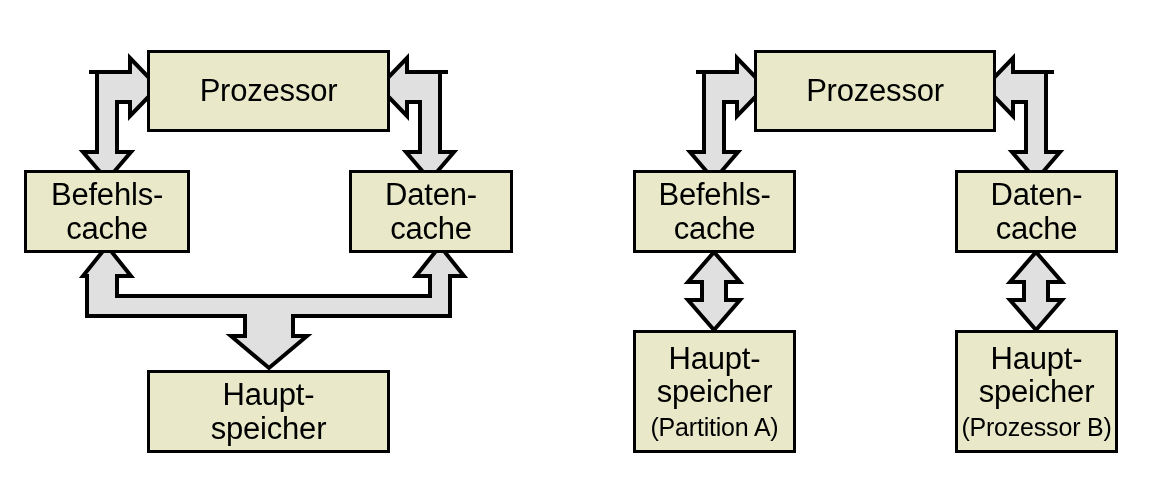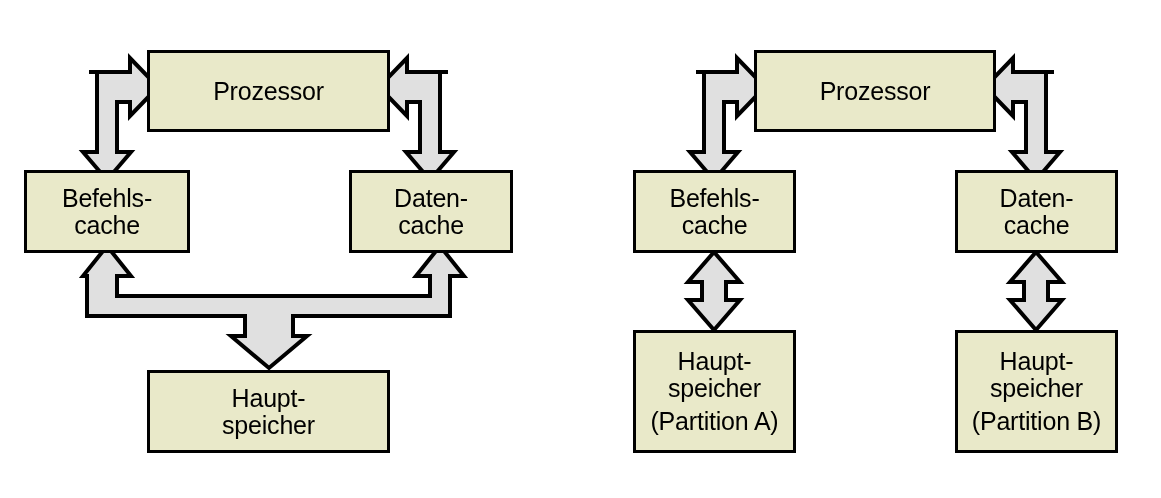--- a/index.html
+++ b/index.html
@@ -32,21 +32,21 @@
     display: flex;
     flex-direction: column;
     align-items: center;
     justify-content: center;
     text-align: center;
     line-height: 1.08;
     color: #000000;
     z-index: 5;
   }
   .node-label {
-    font-size: 25px;
+    font-size: 31px;
     white-space: pre-line;
     letter-spacing: -0.2px;
   }
   .node-sub {
     font-size: 25px;
     margin-top: 6px;
     letter-spacing: -0.2px;
   }
 </style>
 </head>
@@ -192,16 +192,16 @@
 
   <div class="node-box" style="left:633px; top:330px; width:163px; height:123px;">
     <div class="node-label">Haupt-
 speicher</div>
     <div class="node-sub">(Partition A)</div>
   </div>
 
   <div class="node-box" style="left:955px; top:330px; width:163px; height:123px;">
     <div class="node-label">Haupt-
 speicher</div>
-    <div class="node-sub">(Partition B)</div>
+    <div class="node-sub">(Prozessor B)</div>
   </div>
 
 </div>
 
 </body></html>

